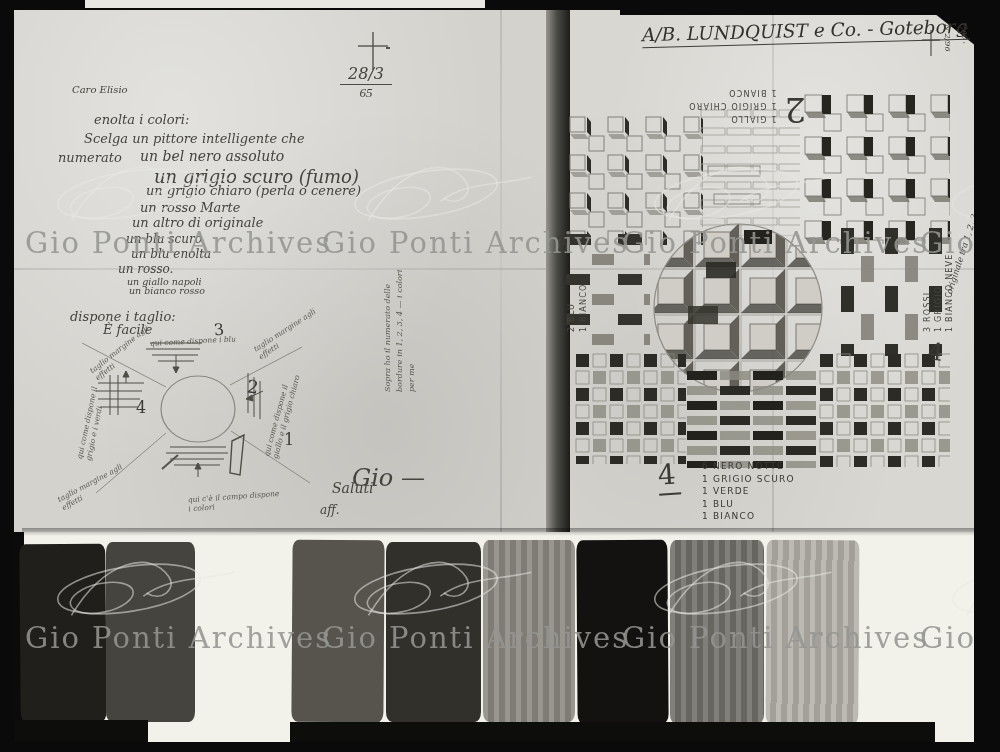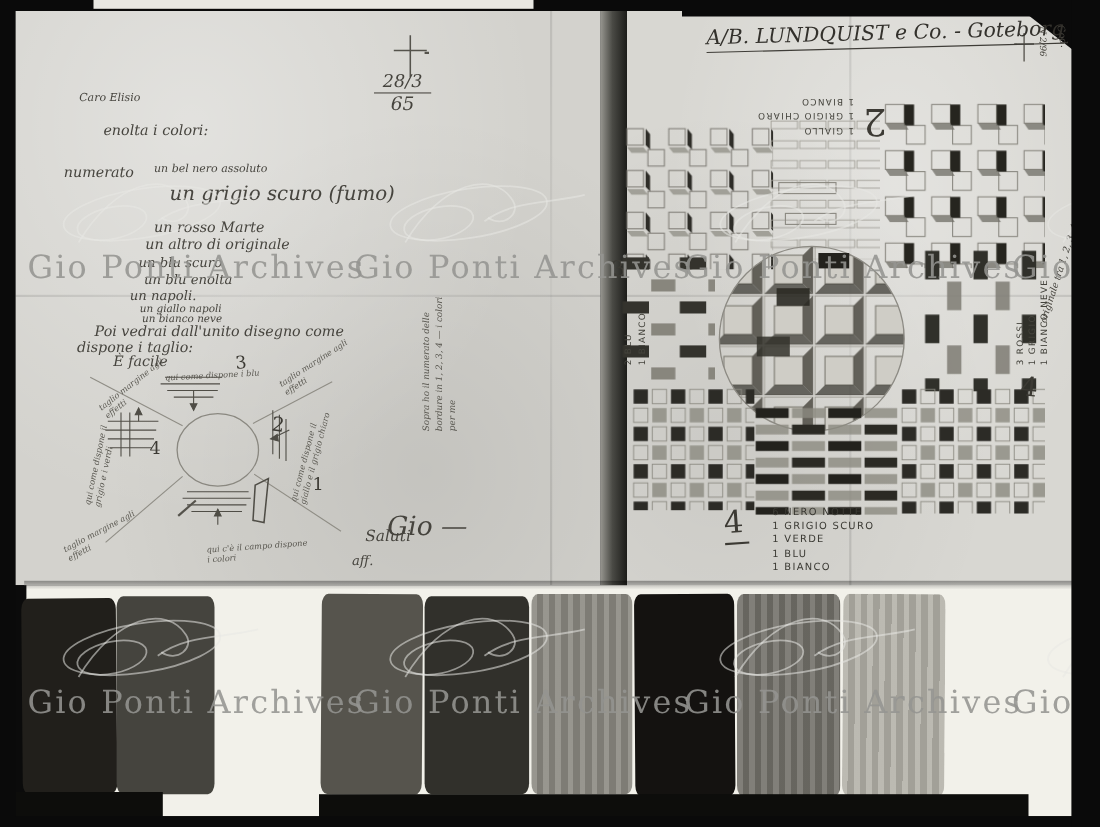--- a/index.html
+++ b/index.html
@@ -103,36 +103,37 @@
   <div class="crease-v" style="left:772px;top:10px;height:524px;"></div>
   <div class="abs" style="left:930px;top:10px;width:46px;height:36px;background:#0a0a0a;clip-path:polygon(100% 0,0 0,100% 100%);"></div>
 
   <svg class="abs" style="left:356px;top:30px;" width="34" height="42">
     <line x1="17" y1="2" x2="17" y2="40" stroke="#55534c" stroke-width="1.4"></line>
     <line x1="2" y1="16" x2="32" y2="16" stroke="#55534c" stroke-width="1.4"></line>
     <line x1="36" y1="18" x2="30" y2="18" stroke="#55534c" stroke-width="2"></line>
   </svg>
   <div class="abs" style="left:340px;top:64px;width:52px;text-align:center;z-index:3;">
     <div class="hand" style="position:static;font-size:16px;border-bottom:1.6px solid #4c4a44;padding-bottom:1px;">28/3</div>
-    <div class="hand" style="position:static;font-size:17px;">65</div>
+    <div class="hand" style="position:static;font-size:13px;font-family:Liberation Serif, serif;">65</div>
   </div>
 
   <div class="hand" style="left:72px;top:84px;font-size:10px;">Caro Elisio</div>
   <div class="hand" style="left:94px;top:112px;font-size:13px;">enolta i colori:</div>
+  <div class="hand" style="left:84px;top:131px;font-size:13px;">Scelga un pittore intelligente che</div>
   <div class="hand" style="left:58px;top:150px;font-size:13px;">numerato</div>
-  <div class="hand" style="left:140px;top:148px;font-size:10px;">un bel nero assoluto</div>
+  <div class="hand" style="left:140px;top:148px;font-size:14px;">un bel nero assoluto</div>
   <div class="hand" style="left:154px;top:166px;font-size:18px;">un grigio scuro (fumo)</div>
+  <div class="hand" style="left:146px;top:183px;font-size:13px;">un grigio chiaro (perla o cenere)</div>
   <div class="hand" style="left:140px;top:200px;font-size:13px;">un rosso Marte</div>
   <div class="hand" style="left:132px;top:215px;font-size:13px;">un altro di originale</div>
   <div class="hand" style="left:126px;top:232px;font-size:12px;">un blu scuro</div>
   <div class="hand" style="left:131px;top:247px;font-size:12px;">un blu enolta</div>
-  <div class="hand" style="left:118px;top:262px;font-size:12px;">un napoli.</div>
+  <div class="hand" style="left:118px;top:262px;font-size:12px;">un rosso.</div>
   <div class="hand" style="left:127px;top:276px;font-size:9.5px;">un giallo napoli</div>
-  <div class="hand" style="left:129px;top:285px;font-size:9.5px;">un bianco neve</div>
-  <div class="hand" style="left:86px;top:294px;font-size:13px;">Poi vedrai dall'unito disegno come</div>
+  <div class="hand" style="left:129px;top:285px;font-size:9.5px;">un bianco rosso</div>
   <div class="hand" style="left:70px;top:309px;font-size:13px;">dispone i taglio:</div>
   <div class="hand" style="left:76px;top:322px;font-size:13px;margin-left:27px;">È facile</div>
 
   <svg class="abs" style="left:50px;top:325px;" width="320" height="210">
     <ellipse cx="148" cy="84" rx="37" ry="33" fill="none" stroke="#8a8880" stroke-width="1.2"></ellipse>
     <line x1="116" y1="62" x2="32" y2="18" stroke="#8f8d85" stroke-width="1"></line>
     <line x1="180" y1="60" x2="252" y2="22" stroke="#8f8d85" stroke-width="1"></line>
     <line x1="116" y1="108" x2="46" y2="168" stroke="#8f8d85" stroke-width="1"></line>
     <line x1="181" y1="106" x2="260" y2="158" stroke="#8f8d85" stroke-width="1"></line>
 

